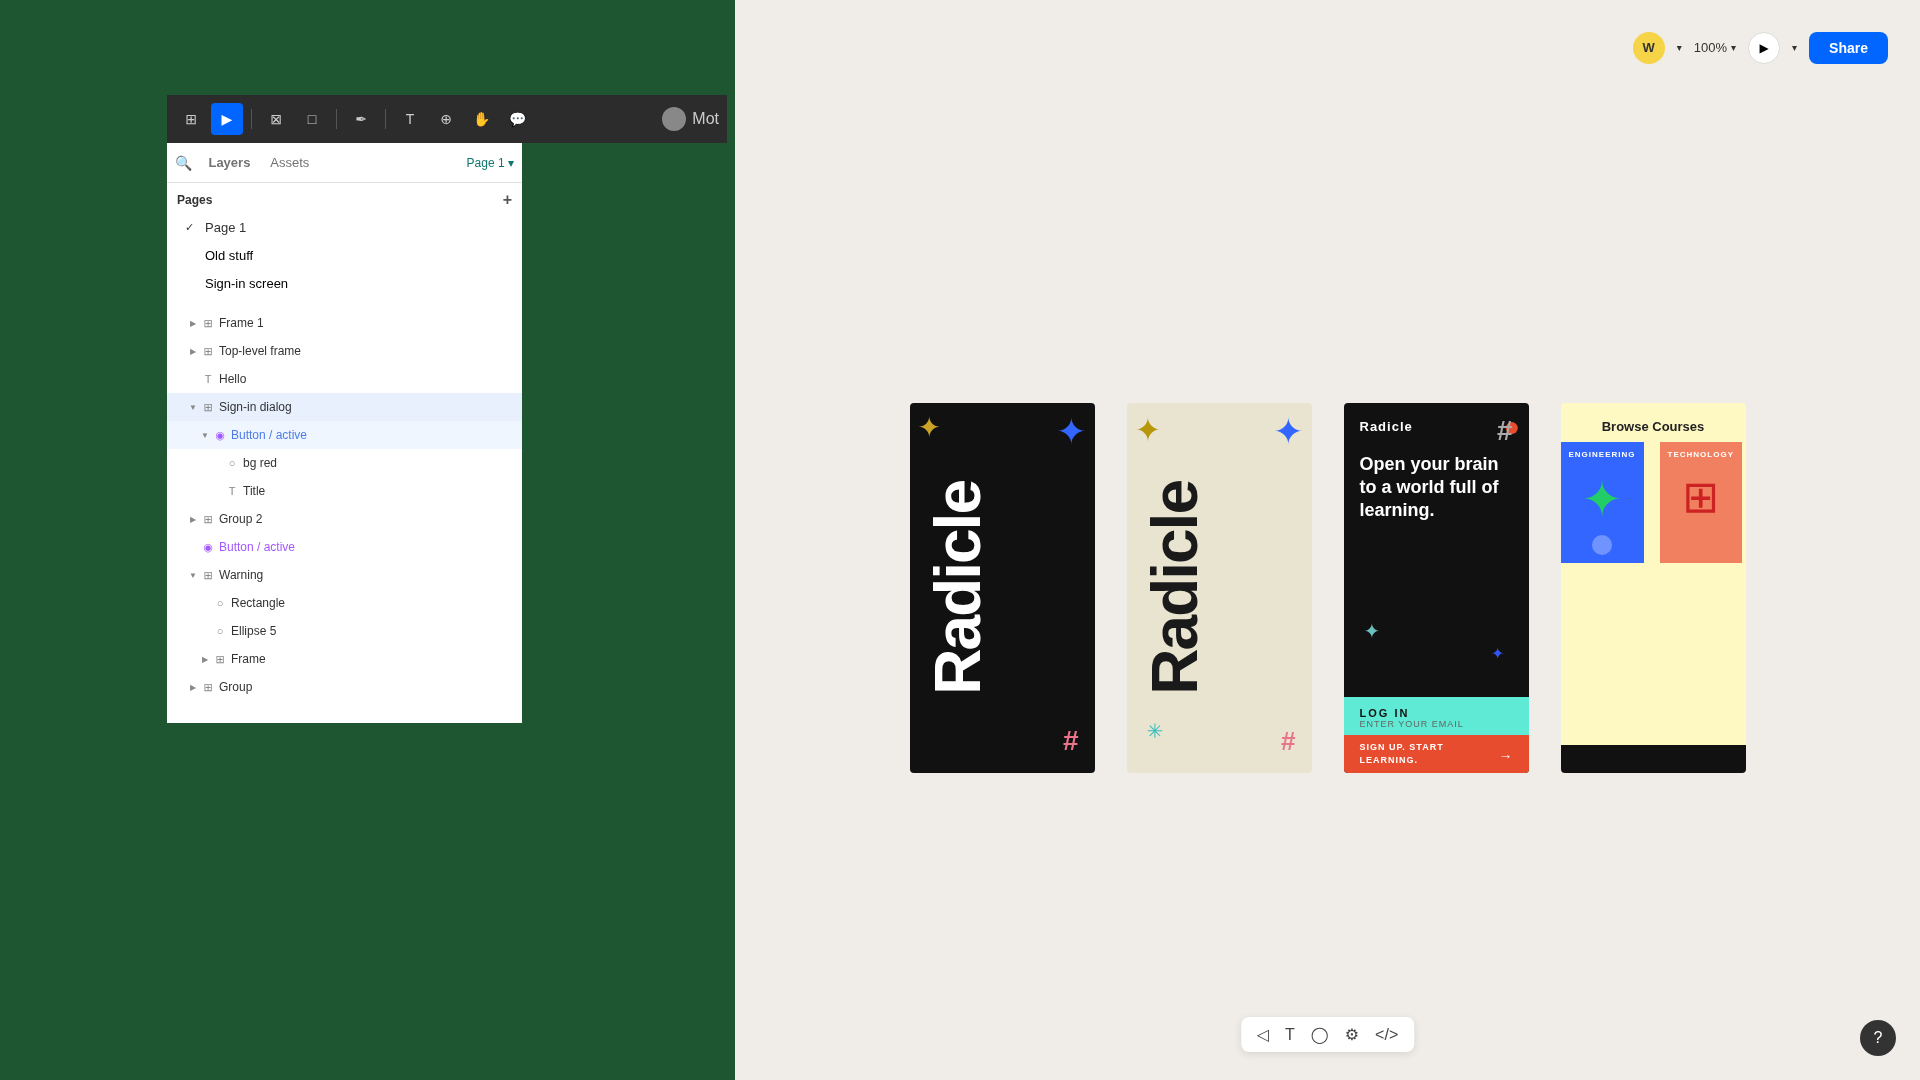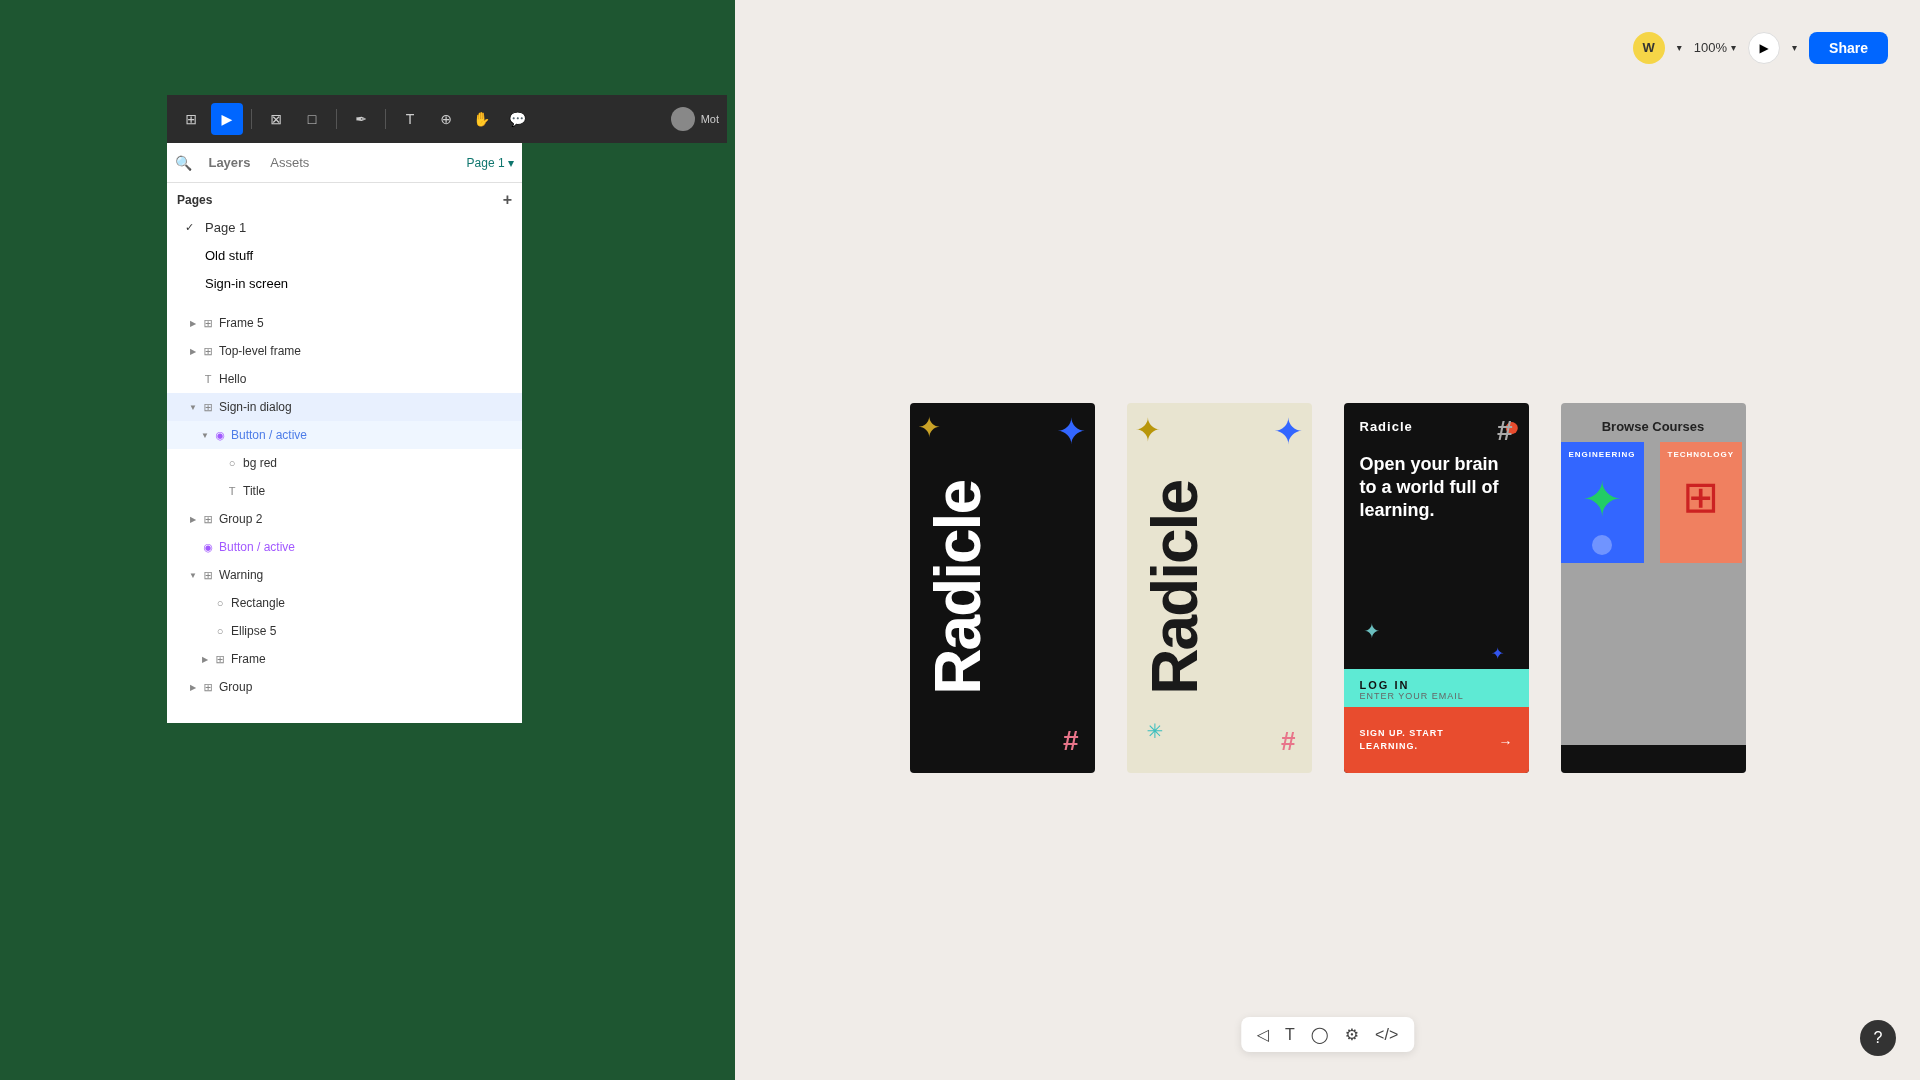--- a/index.html
+++ b/index.html
@@ -58,21 +58,21 @@
       height: 20px;
       background: #555;
       margin: 0 4px;
     }
     .toolbar-spacer { flex: 1; }
     .toolbar-user {
       display: flex;
       align-items: center;
       gap: 6px;
       color: #ccc;
-      font-size: 11px;
+      font-size: 16px;
     }
     .toolbar-avatar {
       width: 24px;
       height: 24px;
       border-radius: 50%;
       background: #888;
     }
 
     
     .layers-panel {
@@ -301,21 +301,21 @@
       background: #111;
       border-radius: 4px;
       position: relative;
       overflow: hidden;
     }
 
     
     .card-4 {
       width: 185px;
       height: 370px;
-      background: #a3a3a3;
+      background: #fef9c3;
       border-radius: 4px;
       position: relative;
       overflow: hidden;
     }
 
     .radicle-text {
       font-size: 64px;
       font-weight: 900;
       color: white;
       line-height: 1;
@@ -383,21 +383,21 @@
       letter-spacing: 2px;
     }
     .card3-email {
       font-size: 9px;
       color: #666;
       letter-spacing: 1px;
       text-transform: uppercase;
     }
     .card3-red-section {
       background: #e84c2e;
-      padding: 20px 16px;
+      padding: 6px 16px;
       display: flex;
       align-items: center;
       justify-content: space-between;
     }
     .card3-signup {
       font-size: 9px;
       font-weight: 700;
       color: white;
       letter-spacing: 1px;
       text-transform: uppercase;
@@ -540,21 +540,21 @@
         <span class="check"></span>
         <span>Sign-in screen</span>
       </div>
     </div>
 
     <div class="layers-section">
 
       <div class="layer-item layer-indent-1">
         <span class="layer-expand">▶</span>
         <span class="layer-icon frame">⊞</span>
-        <span class="layer-name">Frame 5</span>
+        <span class="layer-name">Frame 1</span>
       </div>
 
       <div class="layer-item layer-indent-1">
         <span class="layer-expand">▶</span>
         <span class="layer-icon frame">⊞</span>
         <span class="layer-name">Top-level frame</span>
       </div>
 
       <div class="layer-item layer-indent-1">
         <span class="layer-expand"></span>

